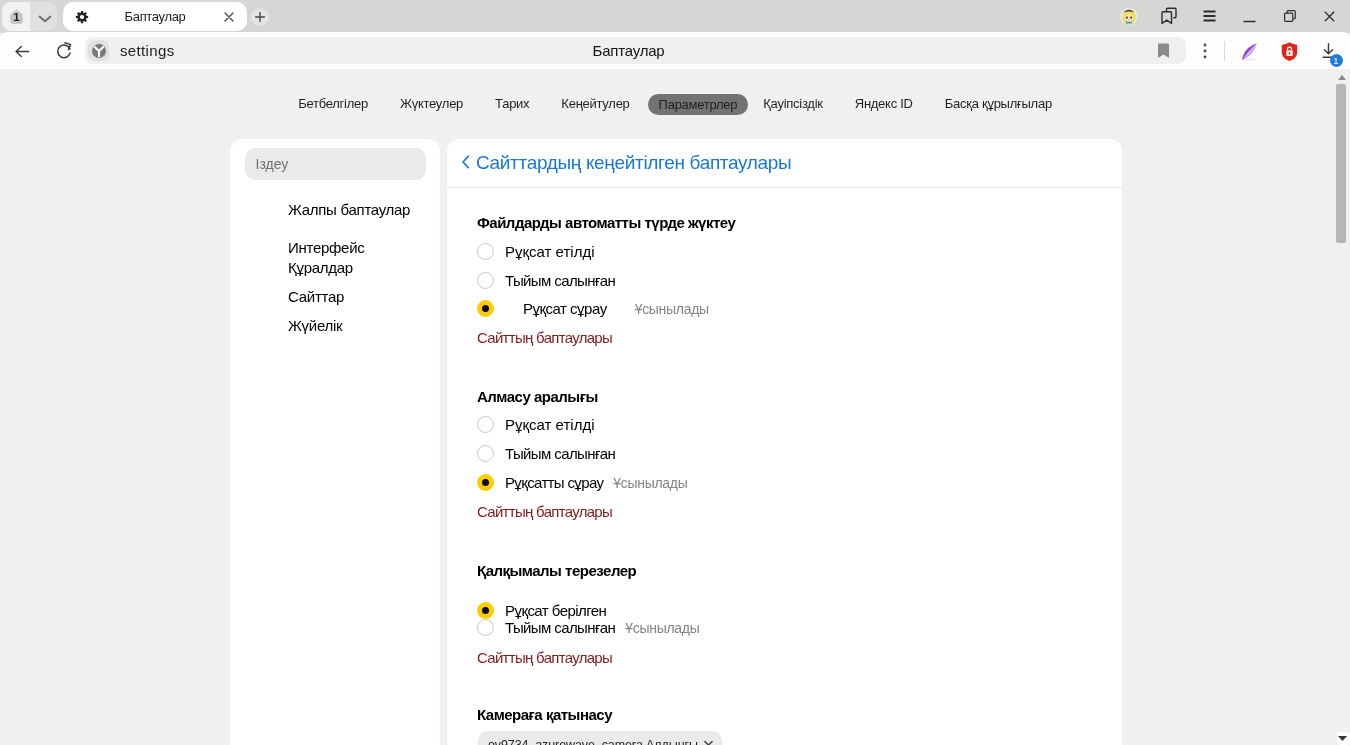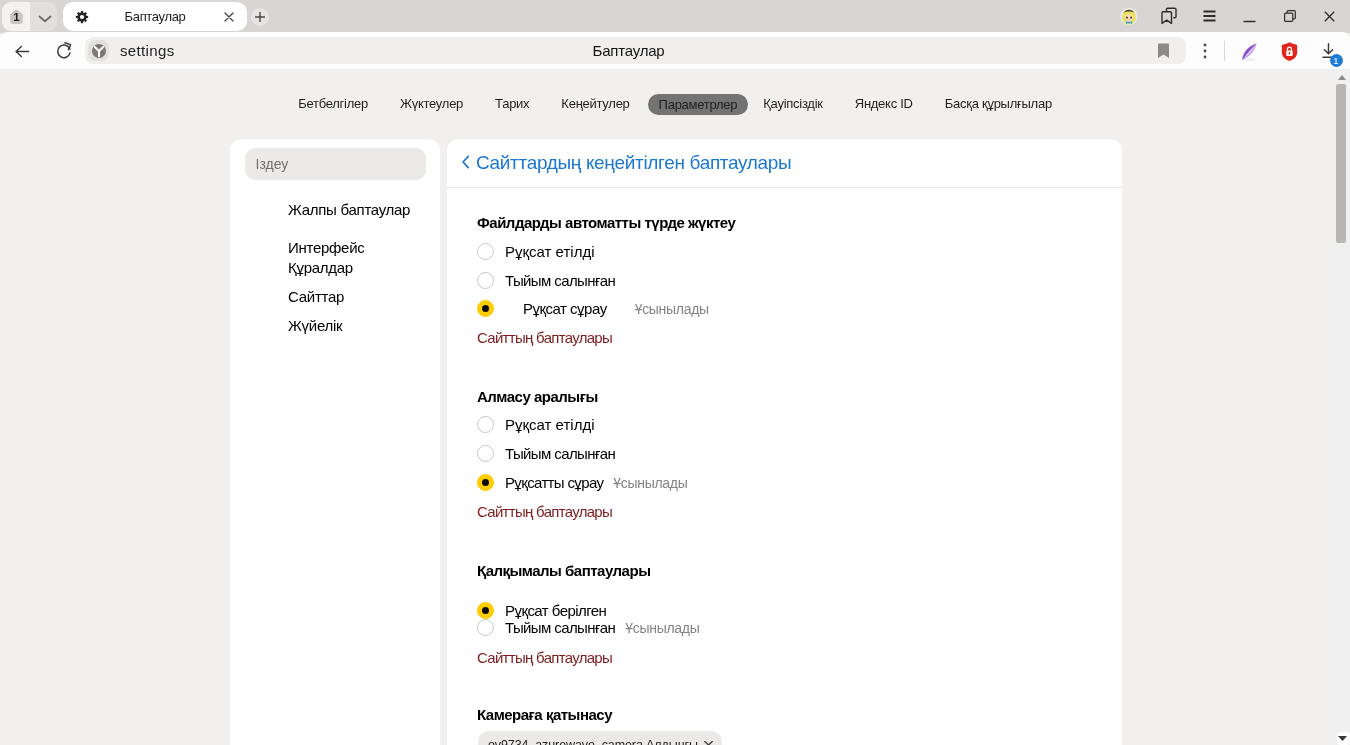--- a/index.html
+++ b/index.html
@@ -185,21 +185,21 @@
   <div class="row" style="top:132px;letter-spacing:-0.6px;"><span class="radio"></span>Тыйым салынған</div>
   <div class="row" style="top:160px;letter-spacing:-0.5px;gap:18px;"><span class="radio sel"></span>Рұқсат сұрау<span class="hint">Ұсынылады</span></div>
   <div class="link" style="top:190px;">Сайттың баптаулары</div>
 
   <div class="sect" style="top:249px;"><span class="h">Алмасу аралығы</span></div>
   <div class="row" style="top:276px;"><span class="radio"></span>Рұқсат етілді</div>
   <div class="row" style="top:305px;letter-spacing:-0.6px;"><span class="radio"></span>Тыйым салынған</div>
   <div class="row" style="top:334px;letter-spacing:-0.64px;"><span class="radio sel"></span>Рұқсатты сұрау<span class="hint">Ұсынылады</span></div>
   <div class="link" style="top:364px;">Сайттың баптаулары</div>
 
-  <div class="sect" style="top:423px;"><span class="h">Қалқымалы баптаулары</span></div>
+  <div class="sect" style="top:423px;"><span class="h">Қалқымалы терезелер</span></div>
   <div class="row" style="top:462px;letter-spacing:-0.55px;"><span class="radio sel"></span>Рұқсат берілген</div>
   <div class="row" style="top:479px;letter-spacing:-0.6px;"><span class="radio"></span>Тыйым салынған<span class="hint">Ұсынылады</span></div>
   <div class="link" style="top:510px;">Сайттың баптаулары</div>
 
   <div class="sect" style="top:567px;"><span class="h">Камераға қатынасу</span></div>
   <div id="dropdown">ov9734_azurewave_camera Алдыңғы</div>
   <svg class="abs" style="left:257px;top:602px;" width="9" height="5" viewBox="0 0 9 5">
     <path d="M0.8 0.5 L4.5 4 L8.2 0.5" fill="none" stroke="#3c3c3c" stroke-width="1.4" stroke-linecap="round" stroke-linejoin="round"></path>
   </svg>
 </div>

